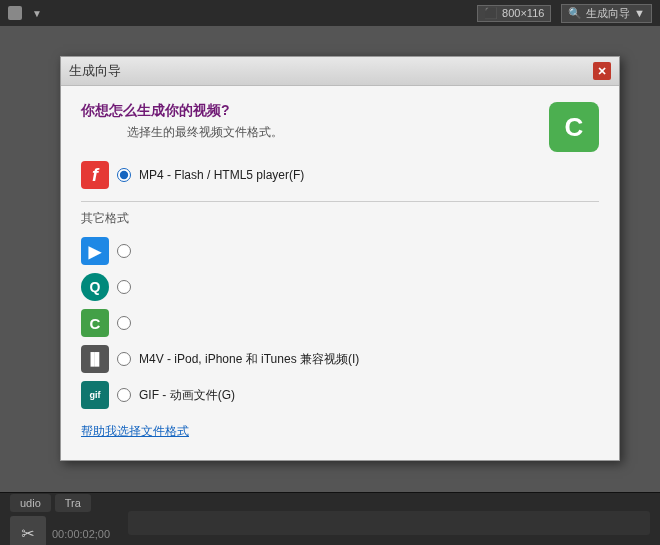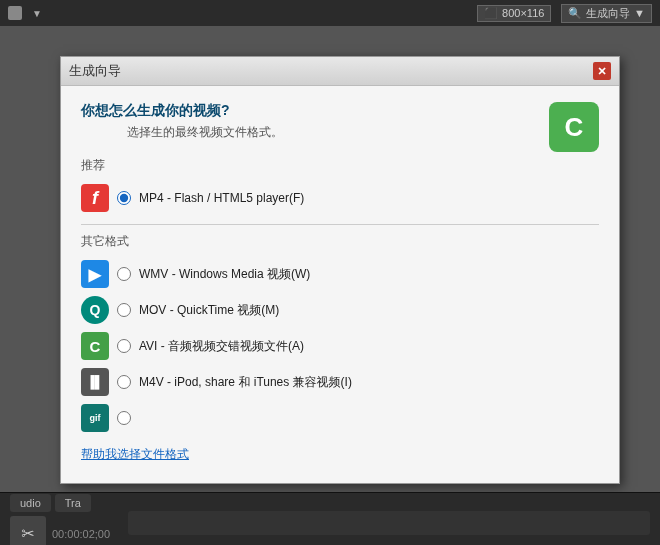--- a/index.html
+++ b/index.html
@@ -129,21 +129,21 @@
       align-items: center;
       justify-content: center;
       color: white;
       font-size: 26px;
       font-weight: bold;
     }
 
     .dialog-heading {
       font-size: 14px;
       font-weight: bold;
-      color: #0c4a6e;
+      color: #701a75;
       margin-bottom: 4px;
     }
     .dialog-subheading {
       font-size: 12px;
       color: #555;
       margin-bottom: 16px;
       padding-left: 8px;
       margin-left: 38px;
     }
 
@@ -279,68 +279,65 @@
 
     <div class="dialog-content">
 
       
       <div class="camtasia-logo">C</div>
 
       <div class="dialog-heading">你想怎么生成你的视频?</div>
       <div class="dialog-subheading">选择生的最终视频文件格式。</div>
 
       
-      <div class="section-label">推荐</div>
 
       
       <div class="format-option">
         <div class="format-icon icon-mp4" style="font-size:18px; font-style:italic;">f</div>
         <input type="radio" class="radio-input" name="format" id="mp4" checked="" style="">
         <label class="format-label" for="mp4">MP4 - Flash / HTML5 player(F)</label>
       </div>
 
       <div class="separator-line"></div>
 
       
       <div class="section-label">其它格式</div>
 
       
       <div class="format-option">
         <div class="format-icon icon-wmv" style="font-size:16px;">▶</div>
         <input type="radio" class="radio-input" name="format" id="wmv" style="">
-        <label class="format-label" for="wmv">WMV - Windows Media 视频(W)</label>
       </div>
 
       
       <div class="format-option">
         <div class="format-icon icon-mov" style="font-size:14px; border-radius:50%;">Q</div>
         <input type="radio" class="radio-input" name="format" id="mov" style="">
-        <label class="format-label" for="mov">MOV - QuickTime 视频(M)</label>
       </div>
 
       
       <div class="format-option">
         <div class="format-icon icon-avi" style="font-size:15px;">C</div>
         <input type="radio" class="radio-input" name="format" id="avi" style="">
-        <label class="format-label" for="avi">AVI - 音频视频交错视频文件(A)</label>
       </div>
 
       
       <div class="format-option">
         <div class="format-icon icon-m4v" style="font-size:12px;">▐▌</div>
         <input type="radio" class="radio-input" name="format" id="m4v" style="">
-        <label class="format-label" for="m4v">M4V - iPod, share 和 iTunes 兼容视频(I)</label>
+        <label class="format-label" for="m4v">M4V - iPod, iPhone 和 iTunes 兼容视频(I)</label>
       </div>
 
       
 
       
       <div class="format-option">
         <div class="format-icon icon-gif">gif</div>
         <input type="radio" class="radio-input" name="format" id="gif" style="">
+        <label class="format-label" for="gif">GIF - 动画文件(G)</label>
       </div>
 
       
       <a class="help-link">帮助我选择文件格式</a>
 
     </div>
   </div>
 
   <div class="bottom-bar">
     <div style="display:flex; flex-direction:column; gap:4px;">

